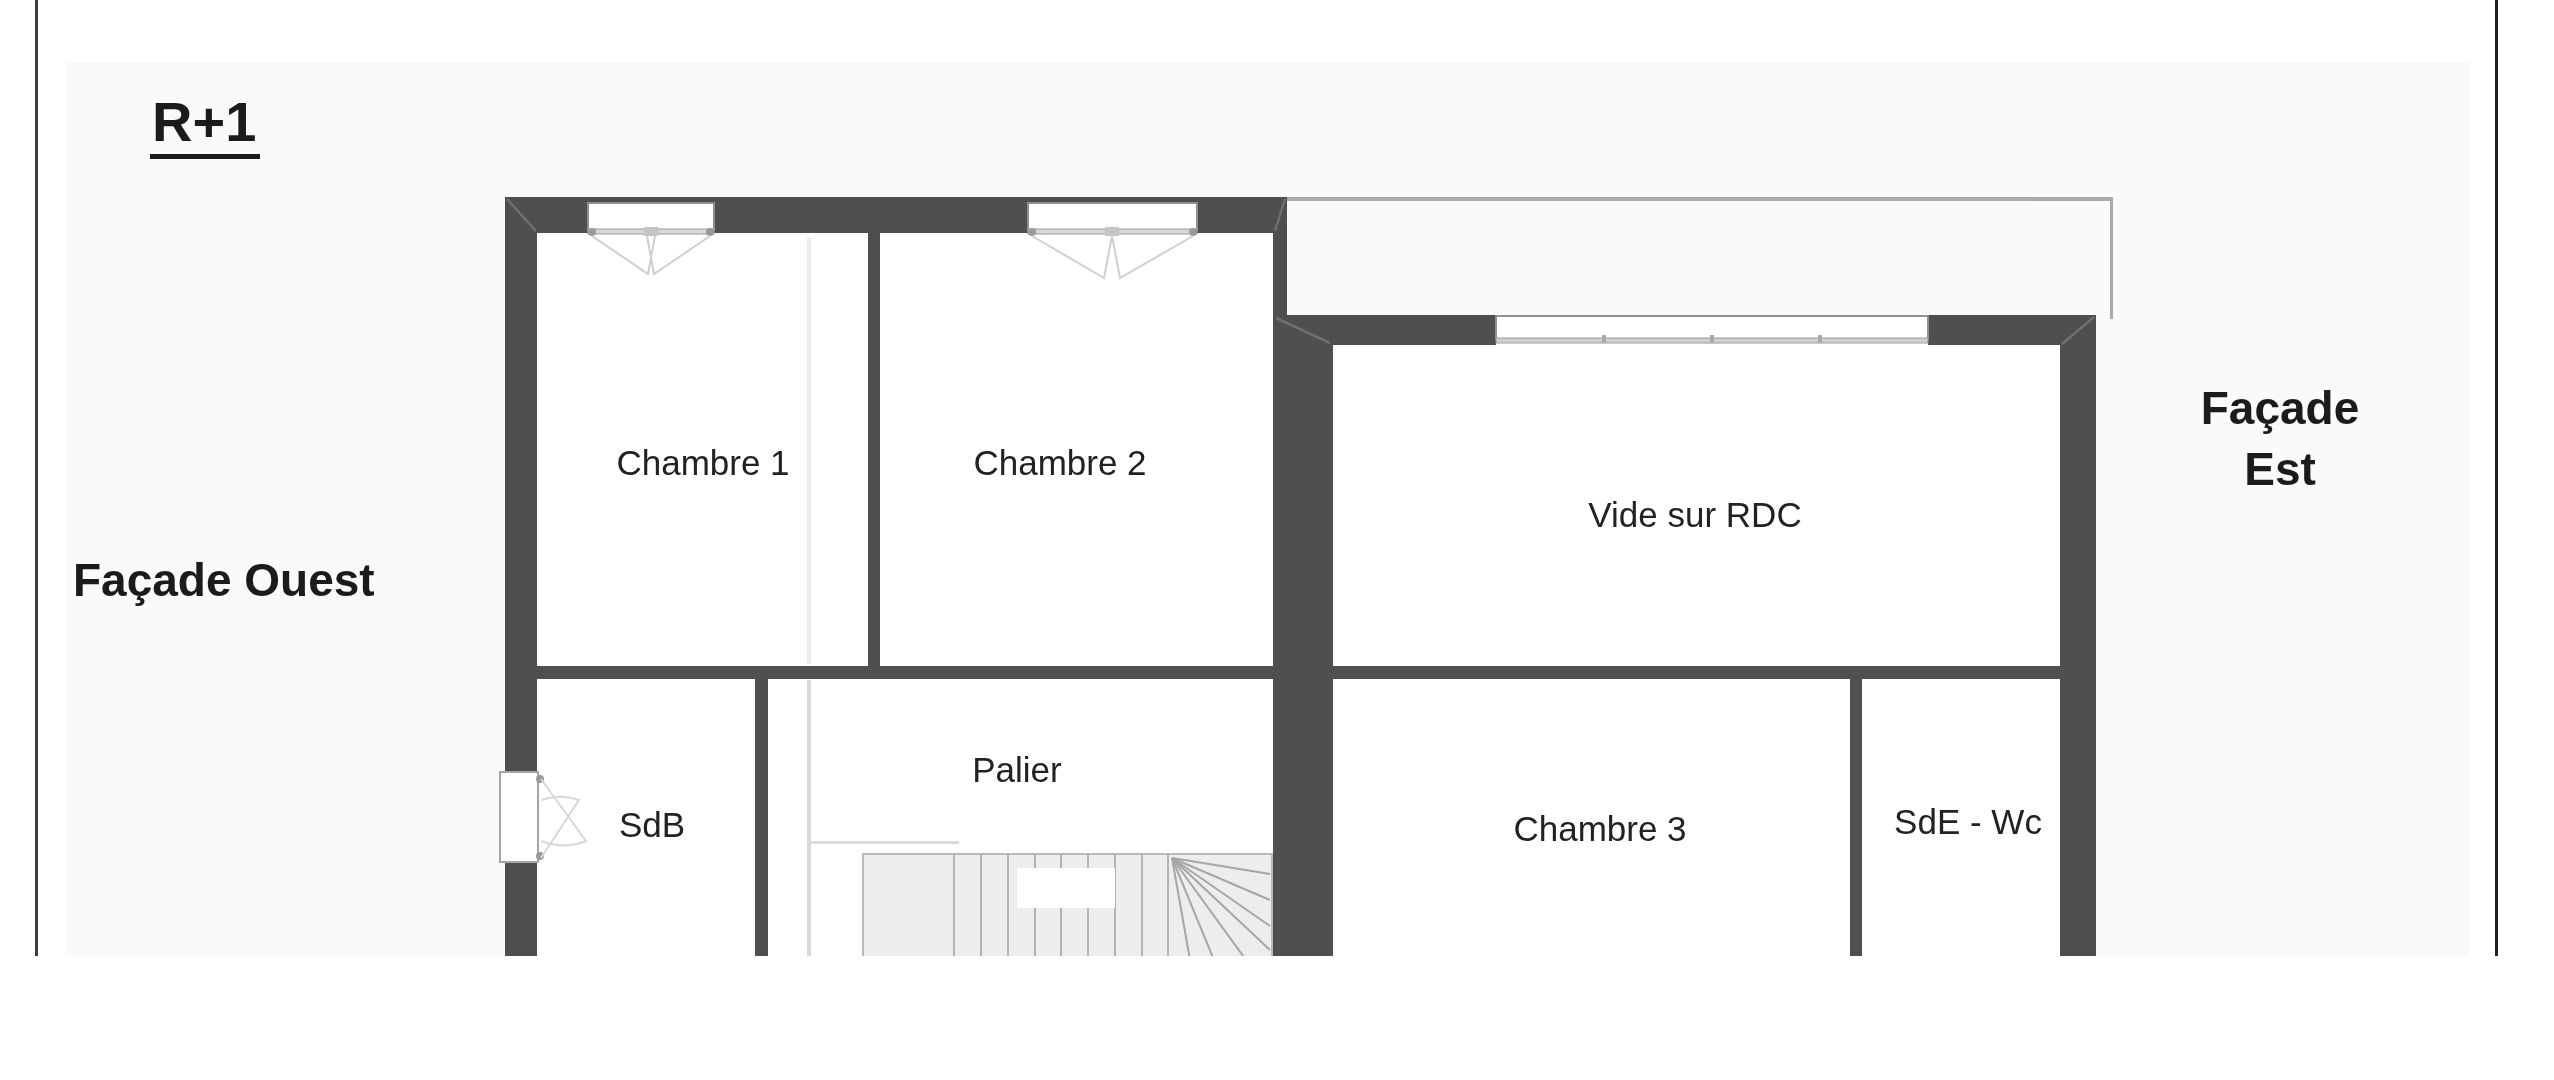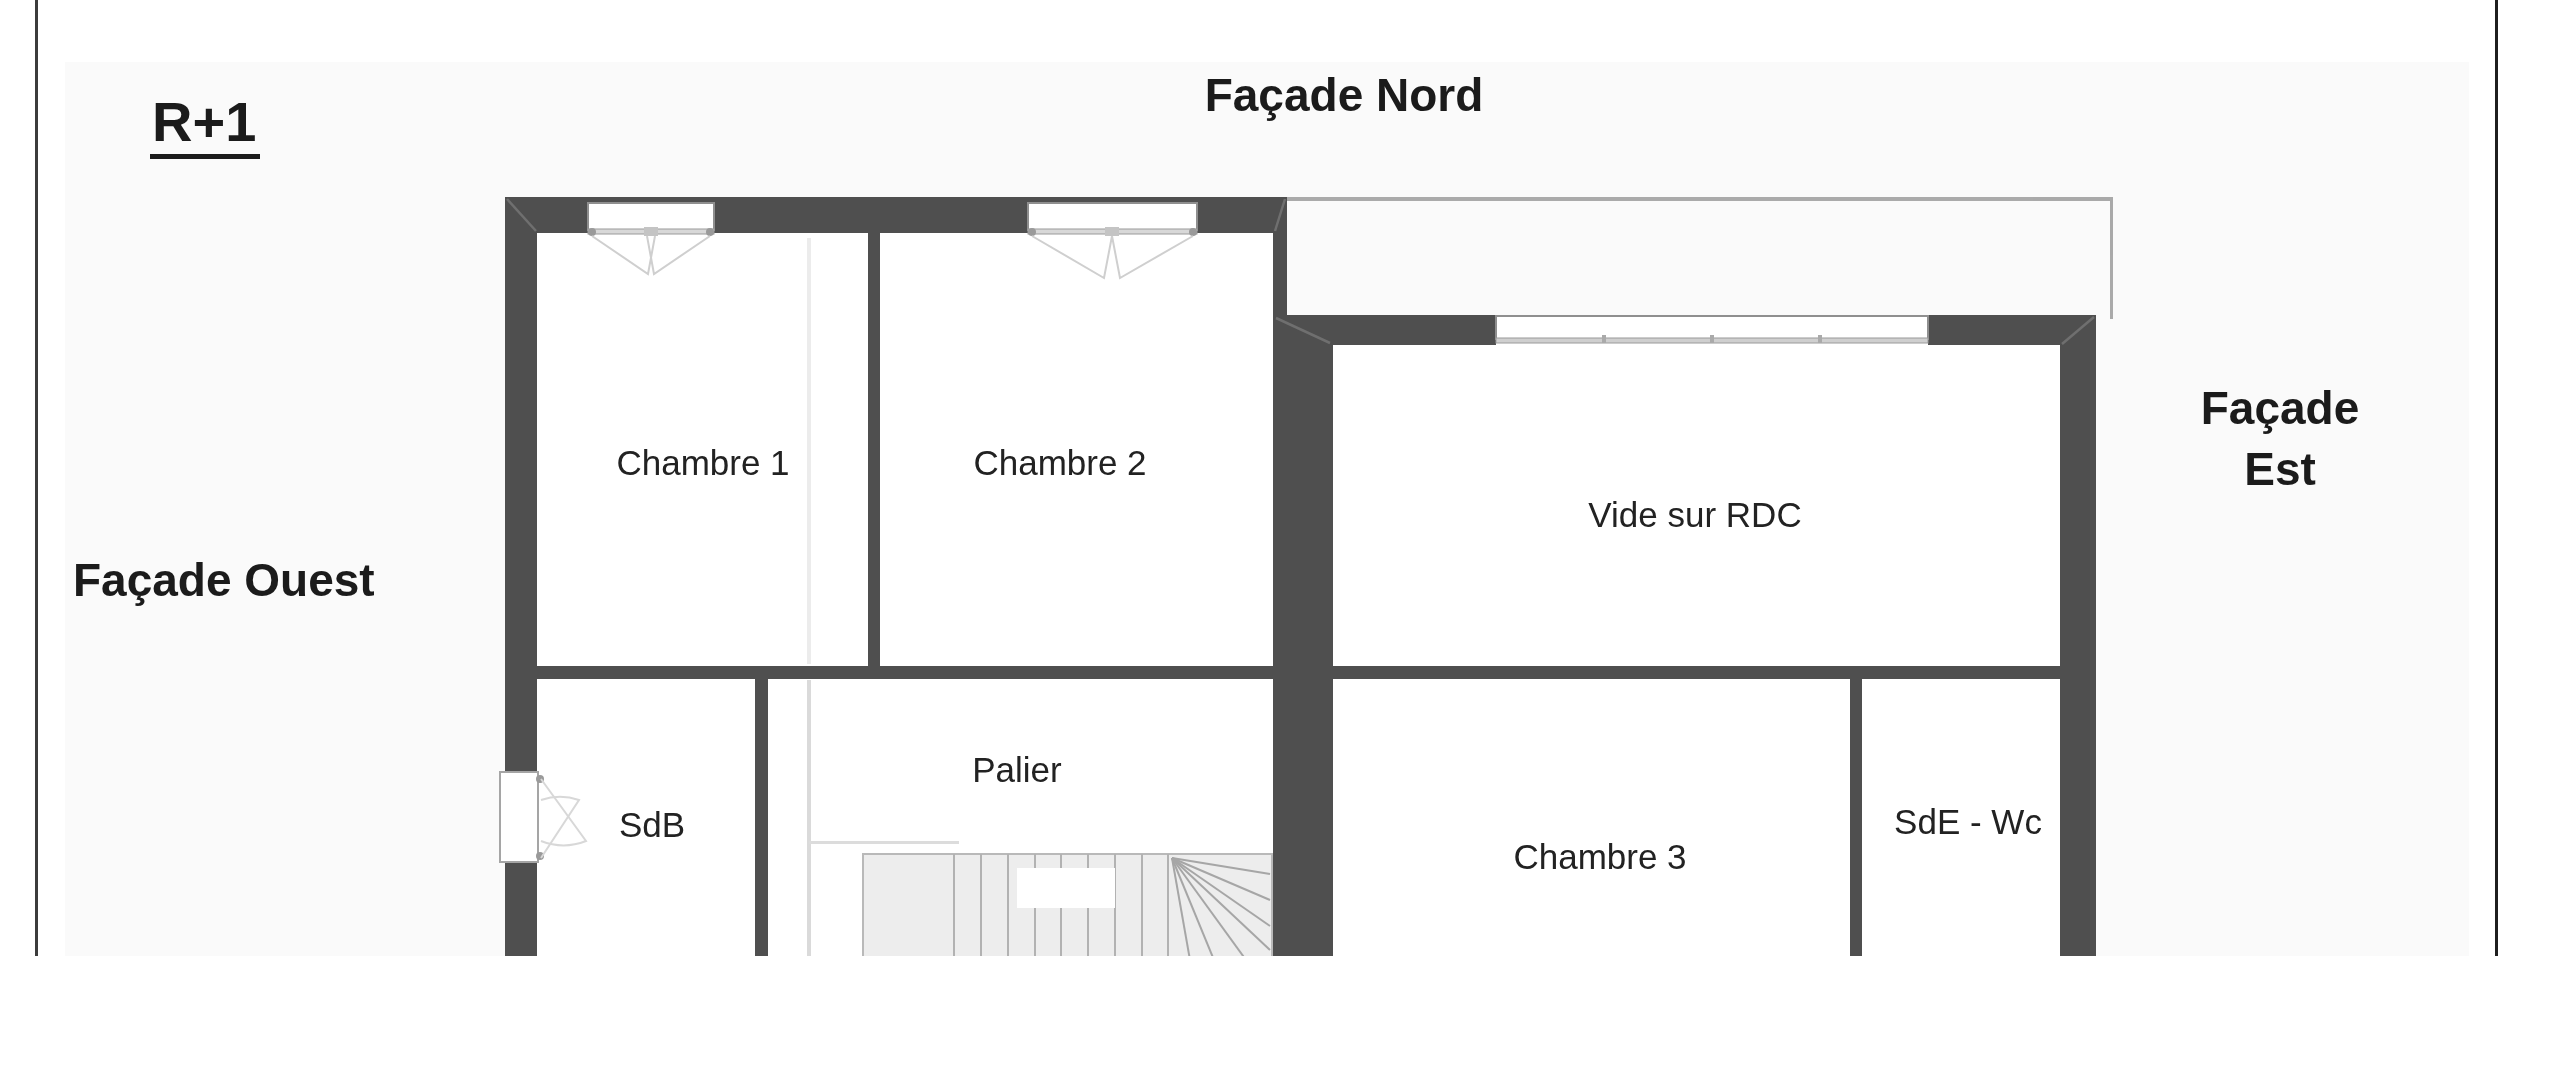--- a/index.html
+++ b/index.html
@@ -33,21 +33,21 @@
     font-size:35px;font-weight:400;color:#222;
     transform:translate(-50%,-50%);
     background:rgba(255,255,255,0.85);
     padding:6px 14px;
   }
   .rl-chambre1{left:703px;top:463px;text-align:center;}
   .rl-chambre2{left:1060px;top:463px;}
   .rl-vide{left:1695px;top:515px;}
   .rl-sdb{left:652px;top:825px;text-align:center;}
   .rl-palier{left:1017px;top:770px;}
-  .rl-chambre3{left:1600px;top:829px;margin-top:28px;}
+  .rl-chambre3{left:1600px;top:829px;}
   .rl-sdewc{left:1968px;top:822px;}
 </style>
 </head>
 <body>
 
 <div class="screen">
 
   <div class="page-border left"></div>
   <div class="page-border right"></div>
   <div class="panel"></div>
@@ -154,21 +154,20 @@
       <circle cx="540" cy="779" r="4" fill="#9a9a9a"></circle>
       <circle cx="540" cy="856" r="4" fill="#9a9a9a"></circle>
       <g stroke="#d8d8d8" stroke-width="2" fill="none">
         <path d="M541,779 L586,841 A62,62 0 0 1 541,841"></path>
         <path d="M541,858 L579,800 A58,58 0 0 0 541,800"></path>
       </g>
     </g>
   </svg>
 
   <div class="lbl floor-label">R+1</div>
-  <div class="lbl facade facade-north">Façade Nord</div>
   <div class="lbl facade facade-west">Façade Ouest</div>
   <div class="lbl facade facade-east">
     <div>Façade</div>
     <div>Est</div>
   </div>
 
   <div class="lbl room-label rl-chambre1">Chambre 1</div>
   <div class="lbl room-label rl-chambre2">Chambre 2</div>
   <div class="lbl room-label rl-vide">Vide sur RDC</div>
   <div class="lbl room-label rl-sdb">SdB</div>

